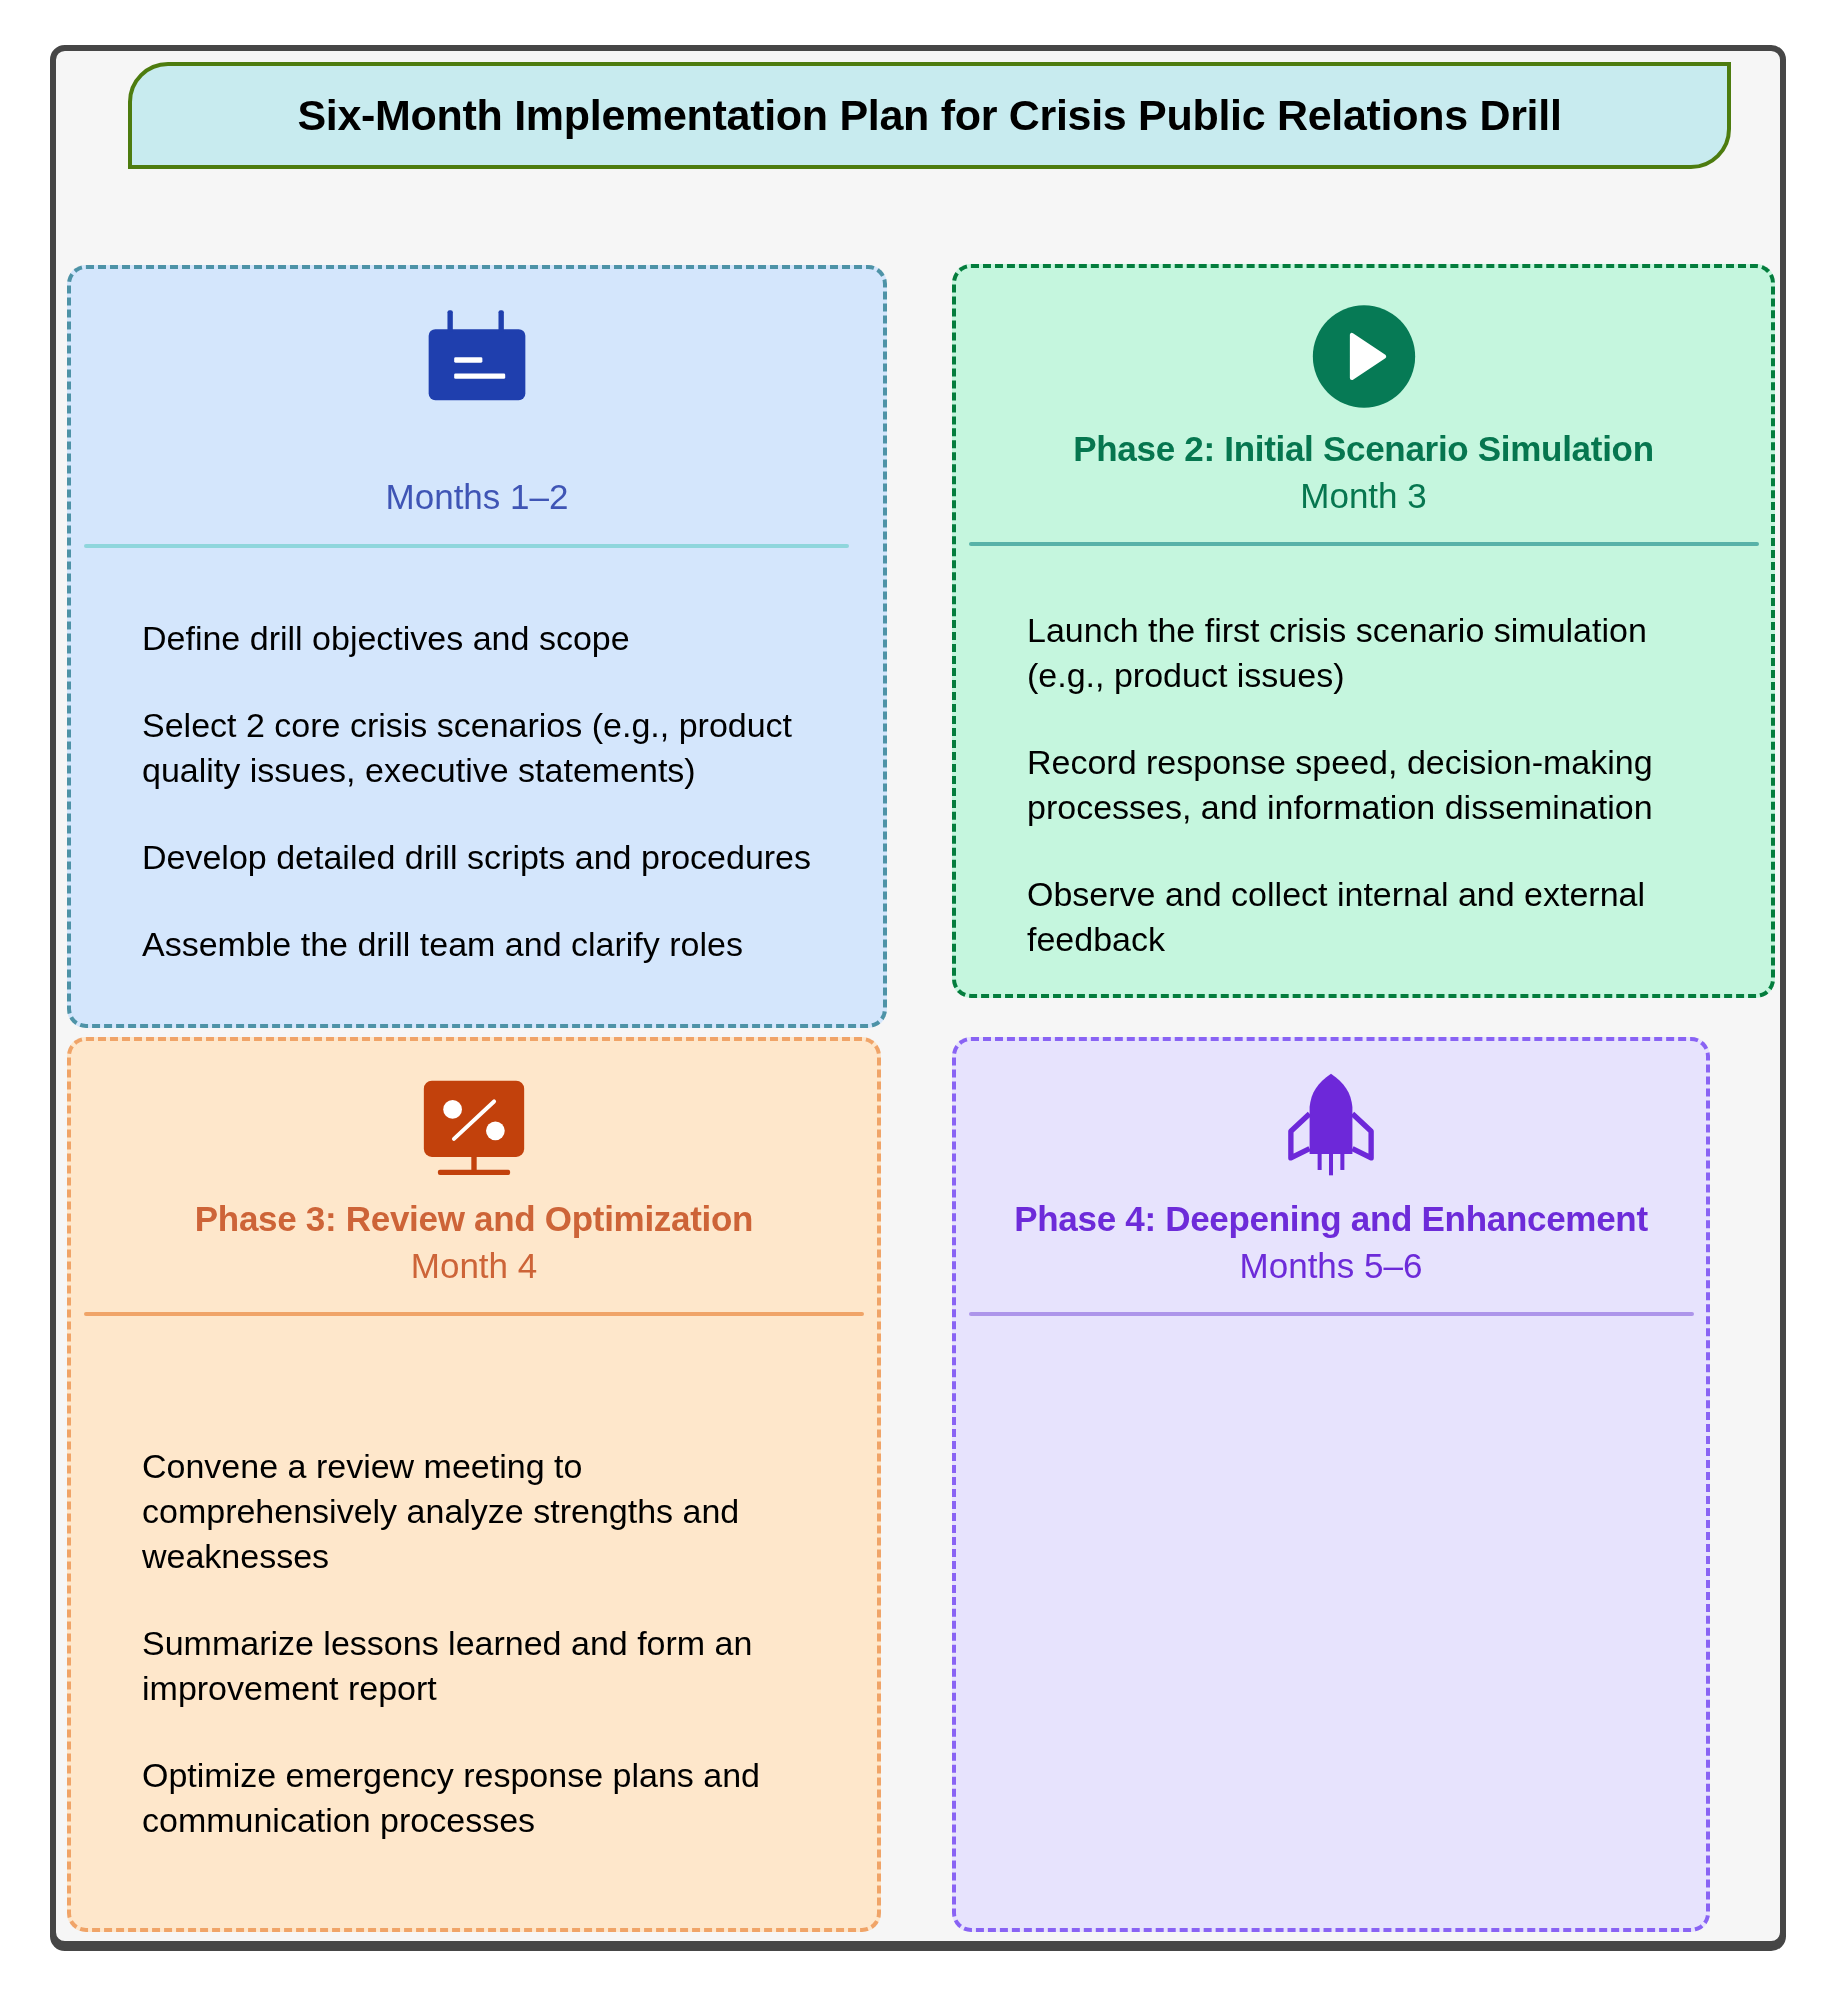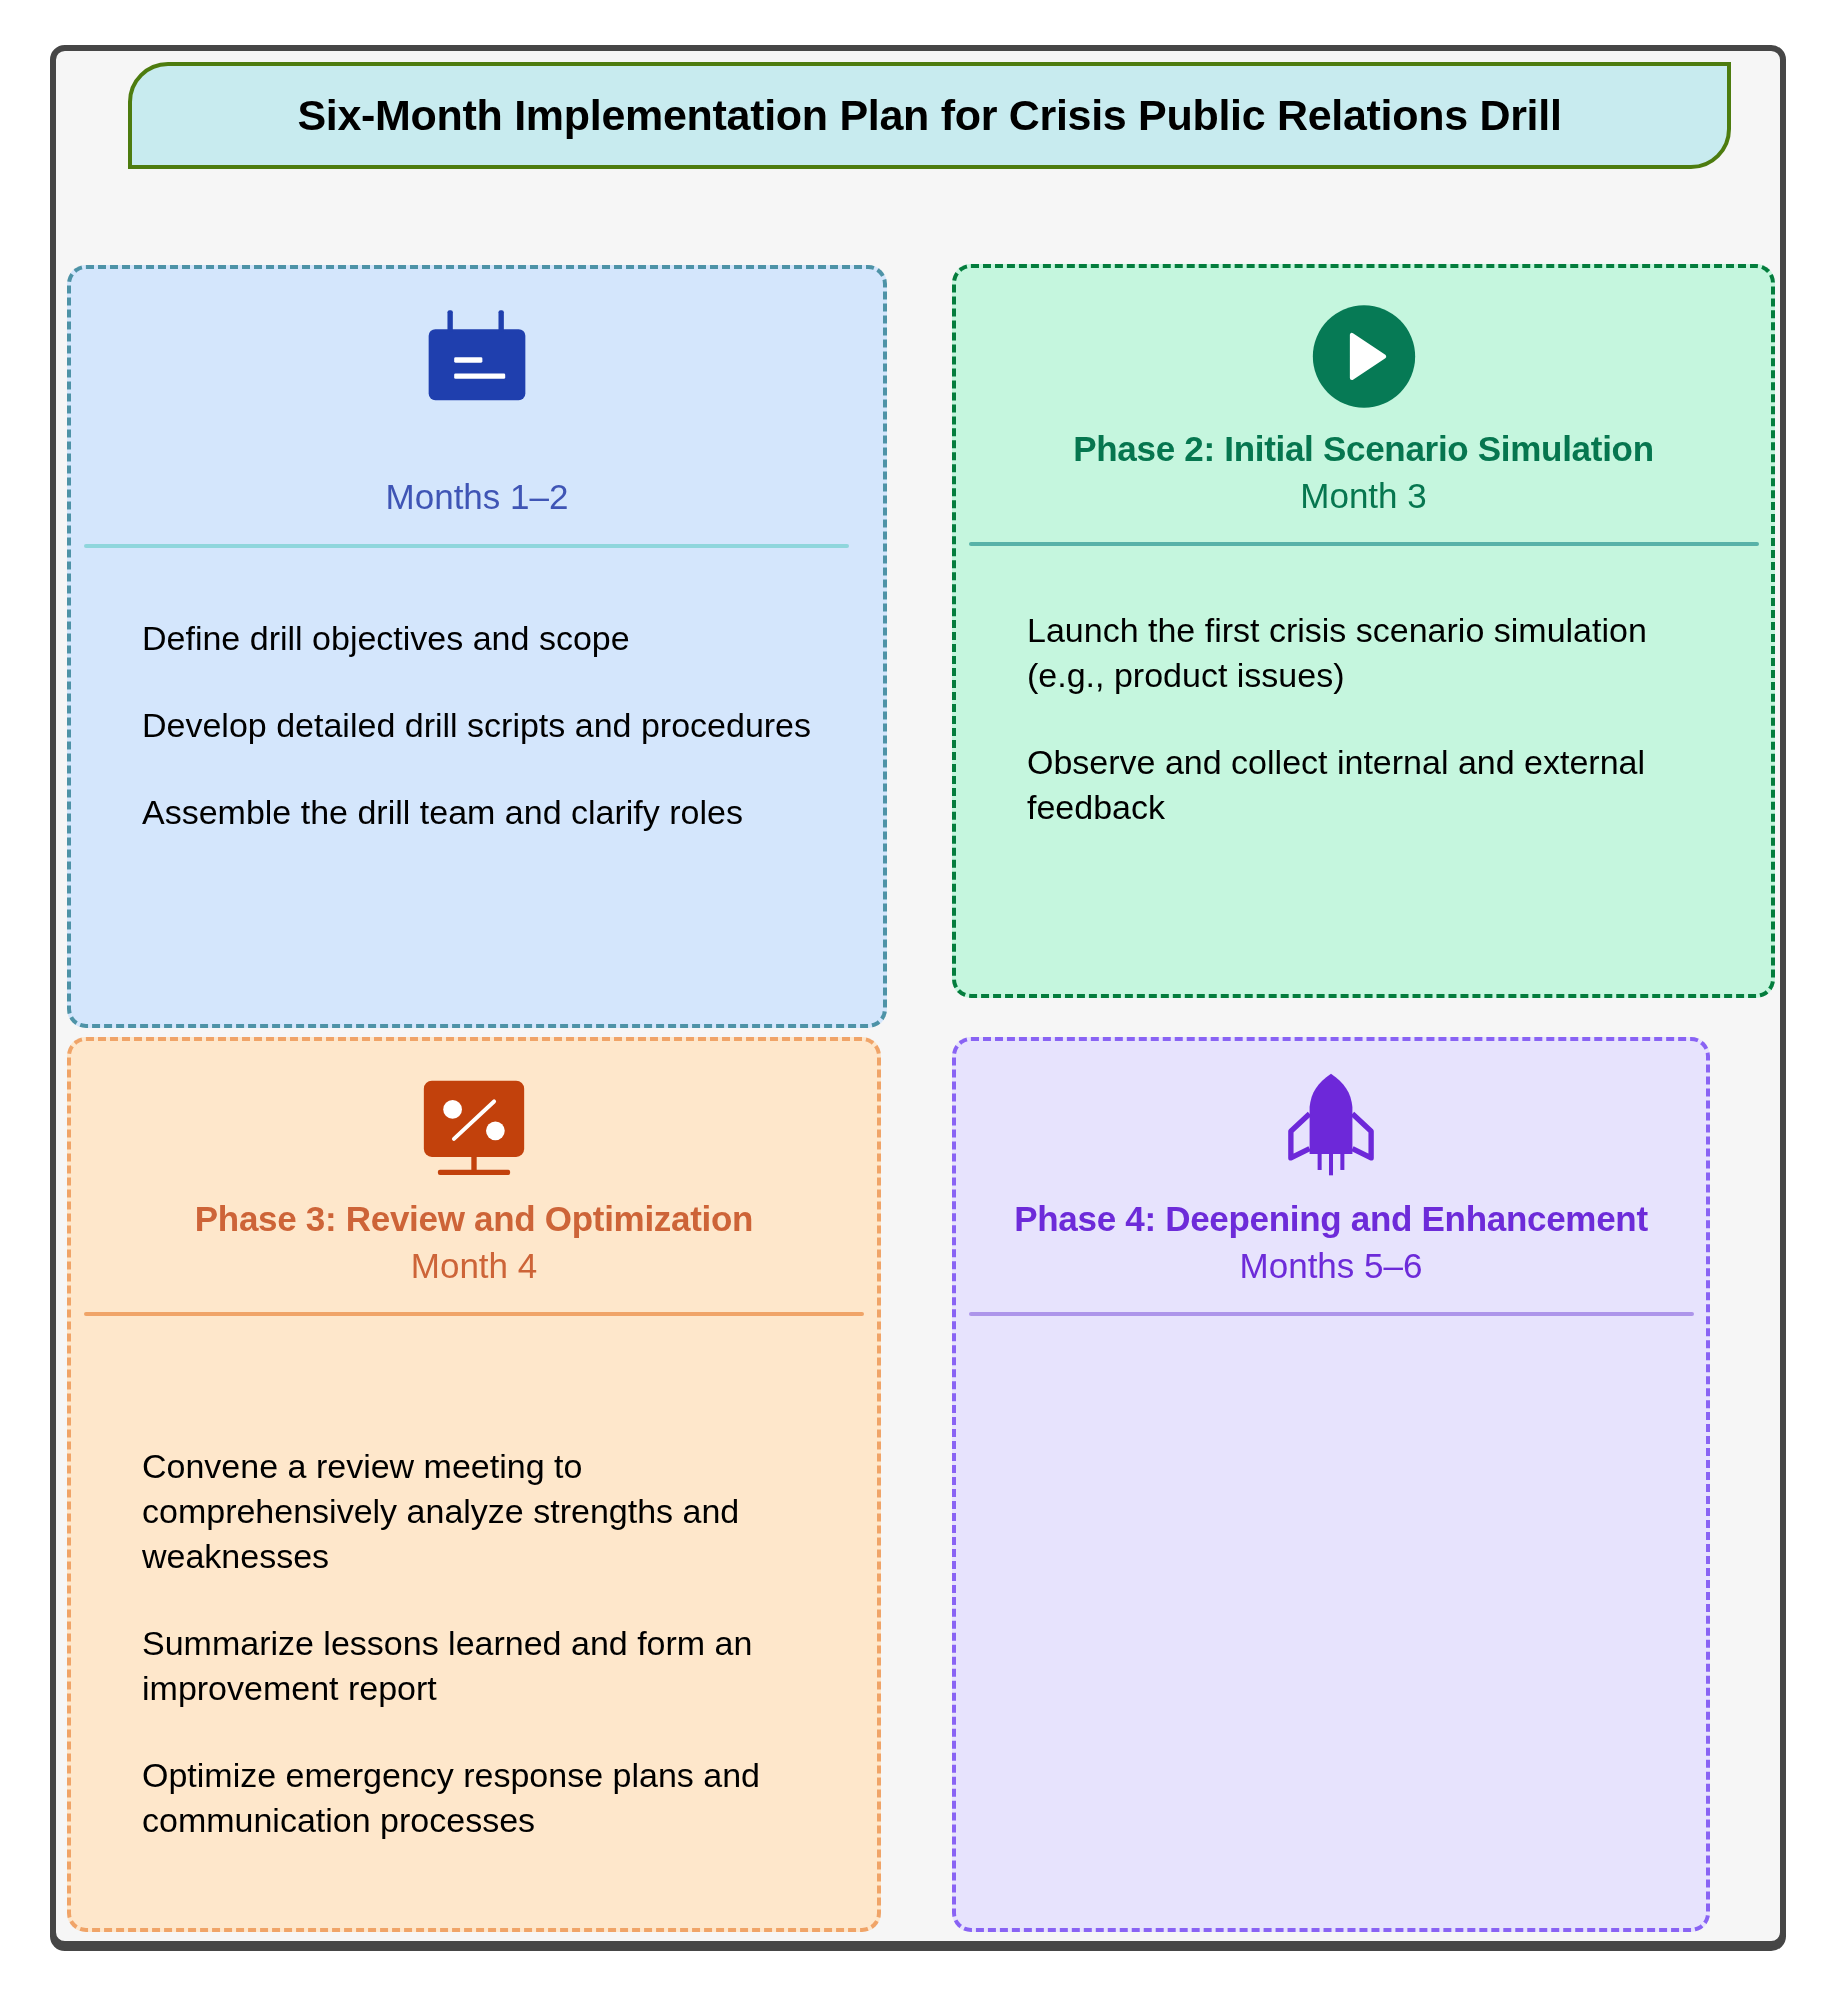--- a/index.html
+++ b/index.html
@@ -61,37 +61,39 @@
       <rect x="34" y="2" width="8" height="32" rx="3" fill="#1f3fae"></rect>
       <rect x="110" y="2" width="8" height="32" rx="3" fill="#1f3fae"></rect>
       <rect x="44" y="72" width="42" height="8" rx="2" fill="#ffffff"></rect>
       <rect x="44" y="96" width="76" height="8" rx="2" fill="#ffffff"></rect>
     </svg>
   </div>
   <div class="phase-months" style="top:208px;">Months 1–2</div>
   <div class="divider"></div>
   <ul style="left:55px; right:40px; top:331px;">
     <li>Define drill objectives and scope</li>
+    <li>Select 2 core crisis scenarios (e.g., product quality issues, executive statements)</li>
     <li>Develop detailed drill scripts and procedures</li>
     <li>Assemble the drill team and clarify roles</li>
   </ul>
 </div>
 
 <div class="card" id="card2">
   <div class="icon" style="top:36px;">
     <svg width="105" height="105" viewBox="0 0 156 156">
       <circle cx="78" cy="78" r="76" fill="#067a55"></circle>
       <path d="M60 46 L60 110 L108 78 Z" fill="#ffffff" stroke="#ffffff" stroke-width="6" stroke-linejoin="round"></path>
     </svg>
   </div>
   <div class="phase-title" style="top:161px;">Phase 2: Initial Scenario Simulation</div>
   <div class="phase-months" style="top:208px;">Month 3</div>
   <div class="divider"></div>
   <ul style="left:55px; right:34px; top:324px;">
     <li>Launch the first crisis scenario simulation (e.g., product issues)</li>
+    <li>Record response speed, decision-making processes, and information dissemination</li>
     <li>Observe and collect internal and external feedback</li>
   </ul>
 </div>
 
 <div class="card" id="card3">
   <div class="icon" style="top:36px;">
     <svg width="107" height="101" viewBox="0 0 160 150">
       <rect x="5" y="5" width="150" height="114" rx="12" fill="#c2410c"></rect>
       <circle cx="48" cy="48" r="14" fill="#ffffff"></circle>
       <circle cx="112" cy="80" r="14" fill="#ffffff"></circle>

